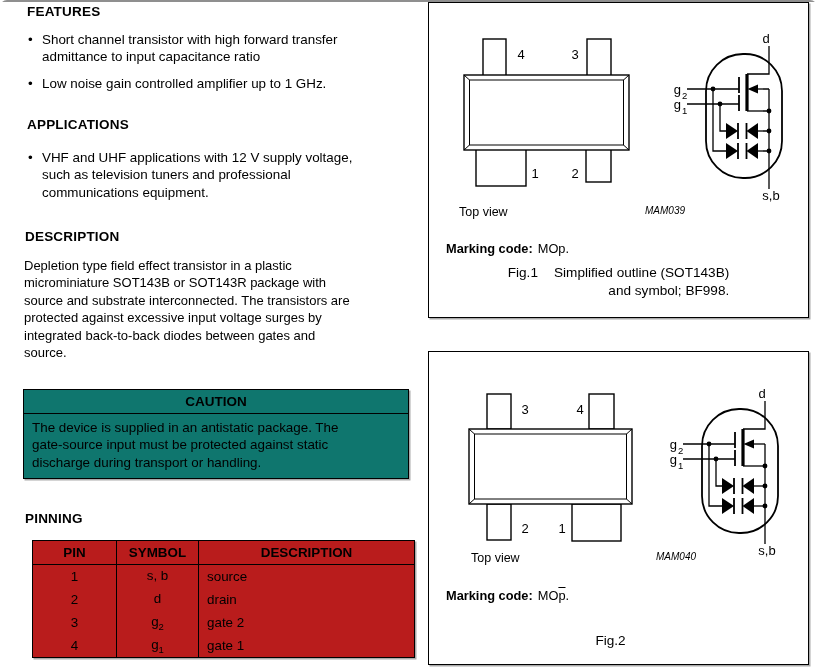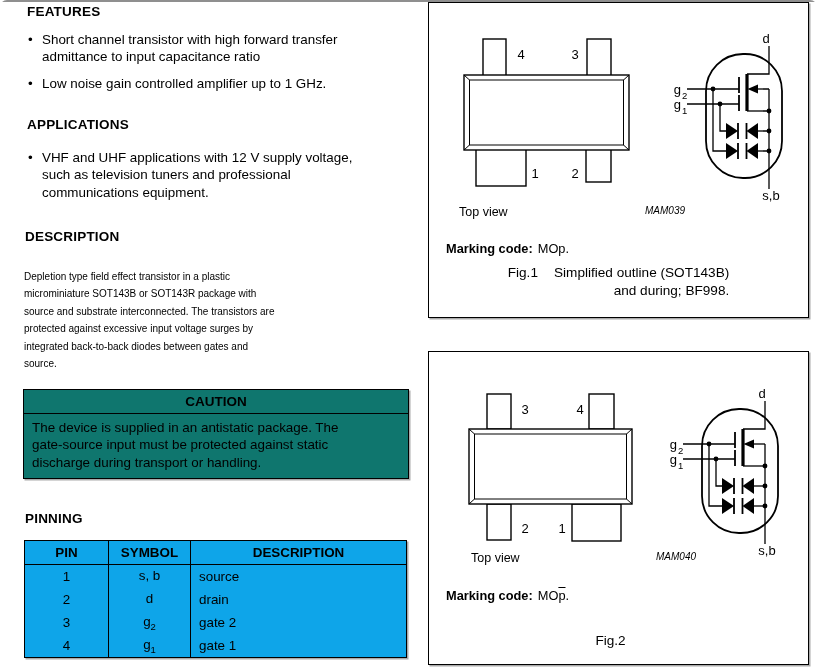--- a/index.html
+++ b/index.html
@@ -1,33 +1,33 @@
 <!DOCTYPE html>
 <html><head>
 <meta charset="utf-8">
 <style>
   html,body { margin:0; padding:0; background:#fff; }
   .page { position:relative; width:817px; height:671px; background:#ffffff;
           font-family:"Liberation Sans", sans-serif; color:#000; overflow:hidden;border-radius:7px; }
   .top-rule { position:absolute; top:0; left:0; width:817px; height:2px; background:#8f8f8f; }
 
   .h { position:absolute; font-weight:bold; font-size:13.5px; letter-spacing:.2px; }
-  .txt { position:absolute; font-size:10px; line-height:17.4px; white-space:pre;margin-top:11px; }
+  .txt { position:absolute; font-size:13px; line-height:17.4px; white-space:pre; }
   .bullet { position:absolute; display:flex; }
   .bullet .dot { width:14px; font-size:13.4px; line-height:17.4px; }
   .bullet .btext { font-size:13.4px; line-height:17.4px; white-space:pre; }
 
   .caution { position:absolute; left:23px; top:389px; width:386px; box-sizing:border-box;
              border:1.7px solid #000; background:#0f766e; box-shadow:1.5px 1.5px 0 #aaa; }
   .caution-h { height:23px; line-height:23px; border-bottom:1.7px solid #000;
                text-align:center; font-weight:bold; font-size:13.5px; }
   .caution-b { padding:5px 12px 7px 8px; font-size:13.4px; line-height:17.4px; white-space:pre; }
 
-  table.ptable { position:absolute; left:24px; top:540px; border-collapse:collapse;
-                 table-layout:fixed; width:382px; background:#0ea5e9;
+  table.ptable { position:absolute; left:32px; top:540px; border-collapse:collapse;
+                 table-layout:fixed; width:382px; background:#b91c1c;
                  border:1.7px solid #000; box-shadow:1.5px 1.5px 0 #aaa; }
   table.ptable th { height:23px; font-size:13.4px; font-weight:bold; text-align:center;
                     border-bottom:1.7px solid #000; padding:0; }
   table.ptable td { height:23px; font-size:13.4px; padding:0; vertical-align:middle; }
   table.ptable th + th, table.ptable td + td { border-left:1.3px solid #000; }
   td.cc { text-align:center; }
   td.dd { text-align:left; padding-left:8px !important; }
   sub.sb { font-size:9.5px; }
 
   .figbox { position:absolute; left:428px; width:381px; box-sizing:border-box;
@@ -191,21 +191,21 @@
       <text class="t12" x="30" y="213">Top view</text>
       <text class="t10i" x="216" y="211">MAM039</text>
     </svg>
     <div class="marking" style="top:238px;">
       <span class="mk-label">Marking code:</span><span>MOp.</span><span class="over"></span><span></span>
     </div>
     <div class="caption" style="top:261px;">
       <span>Fig.1</span>
       <span>
         <div>Simplified outline (SOT143B)</div>
-        <div>and during; BF998.</div>
+        <div>and symbol; BF998.</div>
       </span>
     </div>
   </div>
 
   <div class="figbox" id="figbox2">
     <svg class="figsvg" width="377" height="230" viewBox="0 0 377 230">
 
       <g>
         <rect class="wrect" x="58" y="42" width="24" height="35"></rect>
         <rect class="wrect" x="160" y="42" width="25" height="35"></rect>

